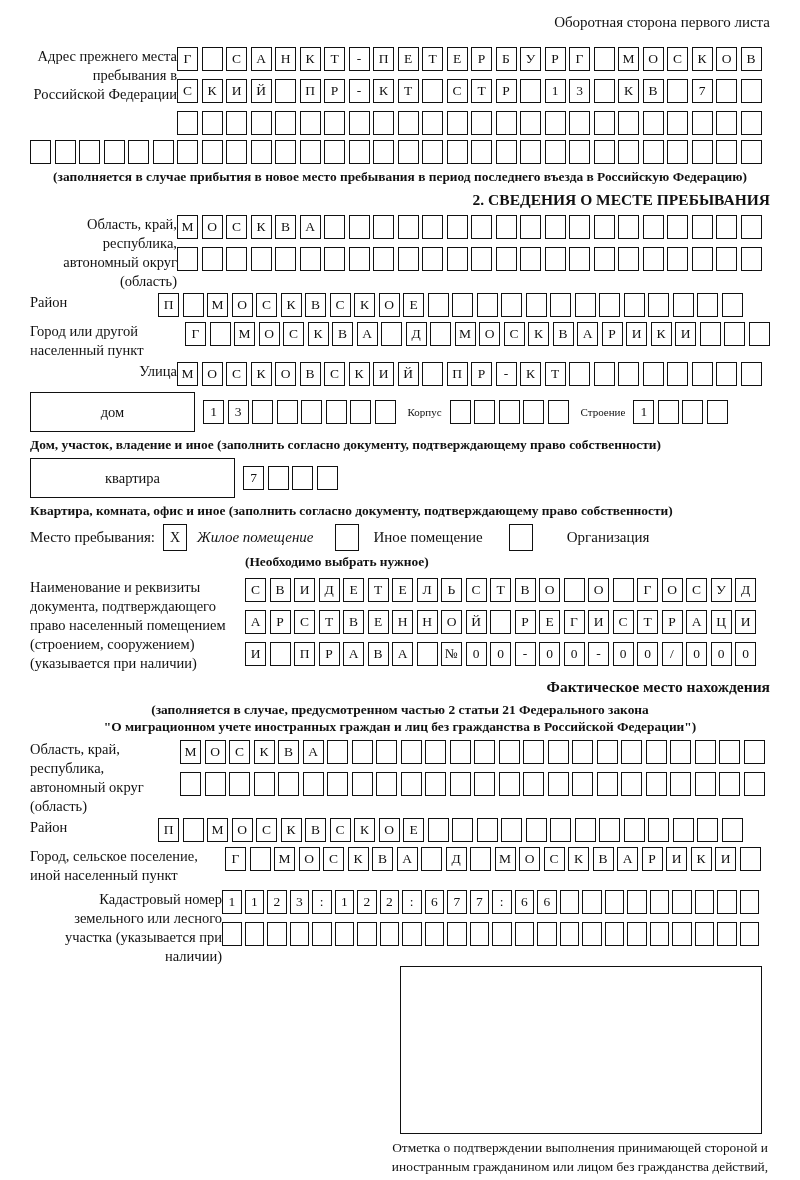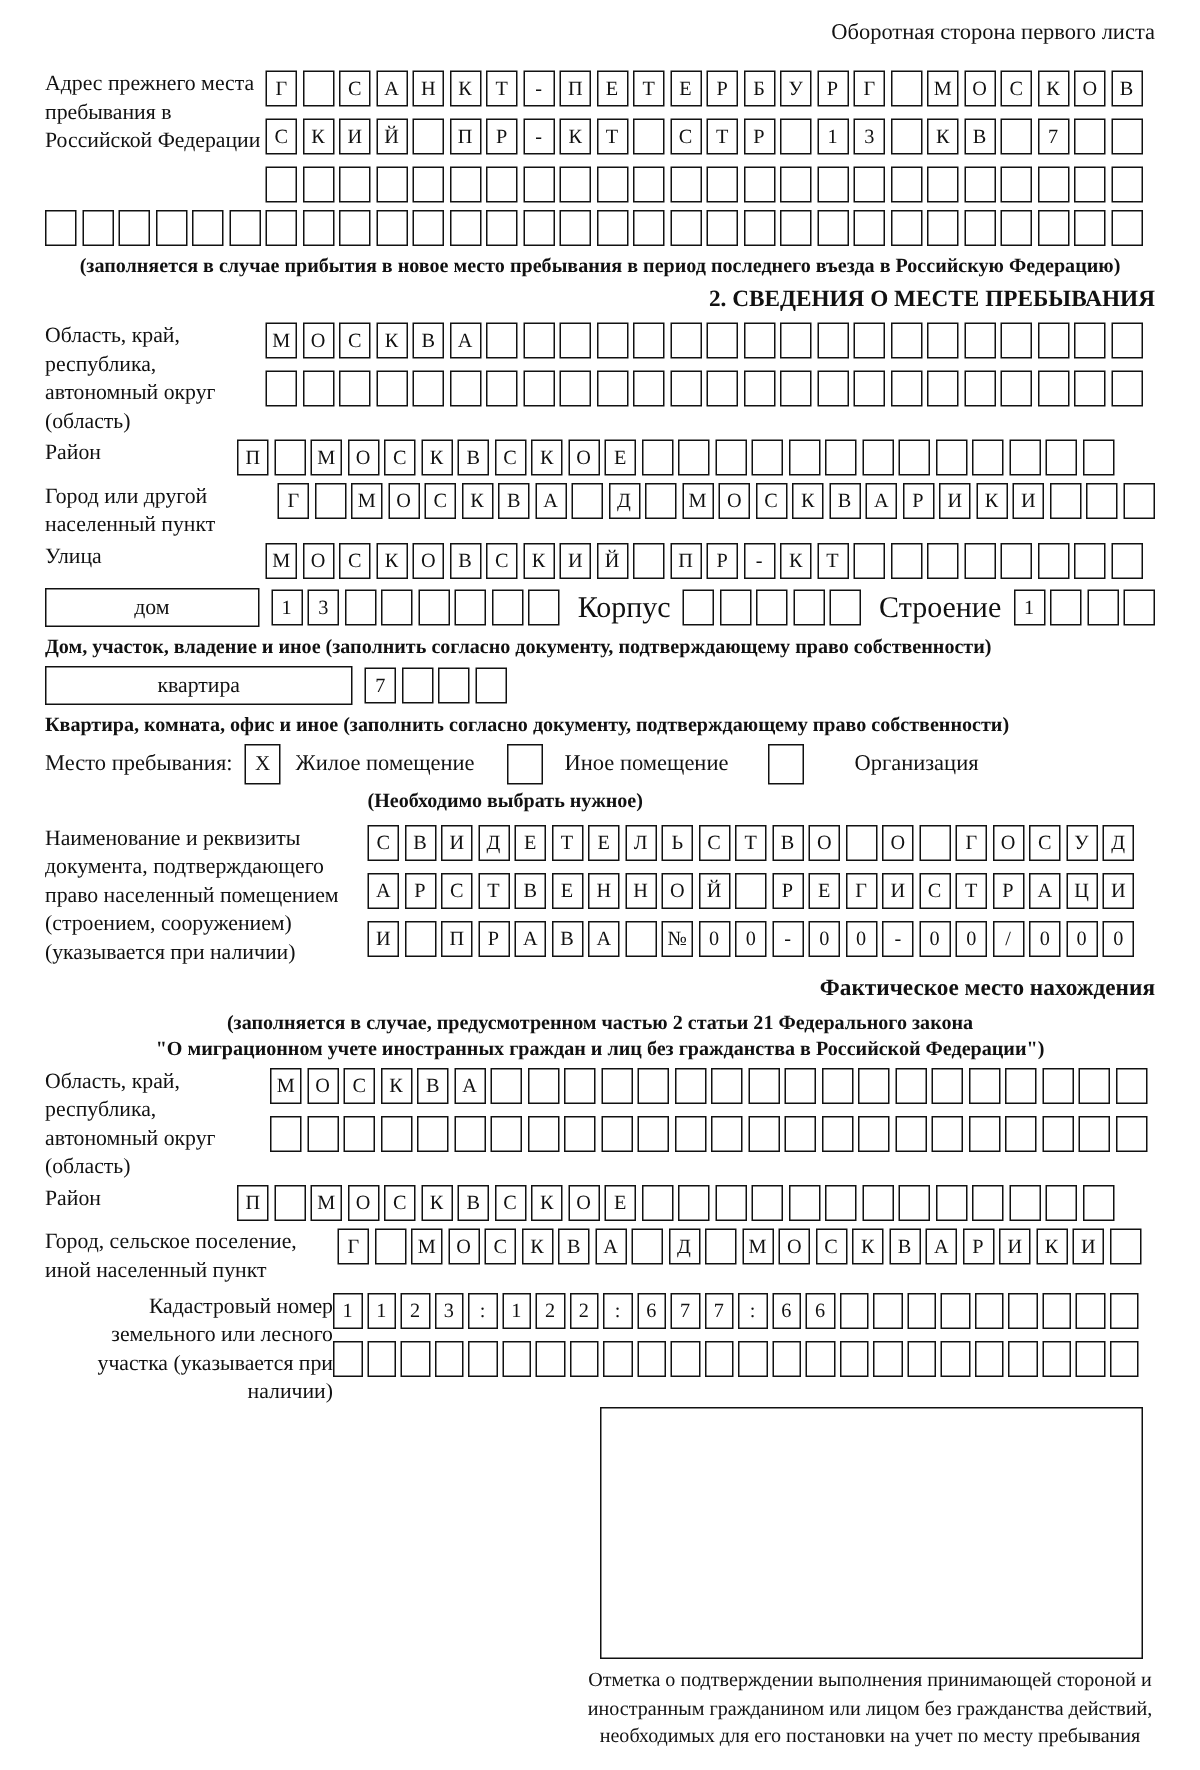--- a/index.html
+++ b/index.html
@@ -9,33 +9,33 @@
   .title-right{padding-top:14px;text-align:right;font-size:15px;margin-bottom:16px;}
   .frow{display:flex;align-items:flex-start;}
   .flabel{font-size:14.5px;line-height:19px;flex:0 0 auto;}
   .rows{display:flex;flex-direction:column;row-gap:8px;}
   .cellrow{display:flex;column-gap:3.5px;}
   .cell{width:21px;height:24px;border:1.5px solid #111;box-sizing:border-box;
         display:flex;align-items:center;justify-content:center;
         font-size:13.5px;flex:0 0 auto;background:#fff;}
   .tight{column-gap:3px;}
   .tight .cell{width:19.5px;}
-  .w147{width:147px;}
+  .w147{width:147px;text-align:right;}
   .w128{width:128px;}
   .w155{width:155px;}
   .w150{width:150px;}
   .w195{width:195px;}
   .w192{width:192px;text-align:right;}
   .w215{width:215px;}
   .note{font-size:13.4px;line-height:17px;font-weight:bold;}
   .note-center{text-align:center;}
   .sec-title{text-align:right;font-weight:bold;font-size:15.5px;line-height:19px;}
-  .widebox{border:1.5px solid #111;height:26px;box-sizing:border-box;
+  .widebox{border:1.5px solid #111;height:40px;box-sizing:border-box;
            display:flex;align-items:center;justify-content:center;font-size:14.5px;}
-  .inline-lbl{font-size:20px;line-height:26px;white-space:nowrap;text-align:center;}
+  .inline-lbl{font-size:11px;line-height:26px;white-space:nowrap;text-align:center;}
   .checkbox{width:24px;height:27px;border:1.5px solid #111;box-sizing:border-box;
             display:flex;align-items:center;justify-content:center;font-size:14px;flex:0 0 auto;}
   .stay-row{display:flex;align-items:center;font-size:15px;}
   .stamp-box{margin-left:370px;width:362px;height:168px;border:1.5px solid #111;box-sizing:border-box;}
   .stamp-note{margin-left:330px;width:440px;text-align:center;font-size:13.4px;line-height:18.5px;margin-top:5px;}
   .mb2{margin-bottom:2px;}.mb4{margin-bottom:4px;}.mb5{margin-bottom:5px;}.mb6{margin-bottom:6px;}.mb8{margin-bottom:8px;}
 </style>
 </head>
 <body>
 
@@ -347,21 +347,21 @@
         <span class="cell"></span>
         <span class="cell"></span>
         <span class="cell"></span>
       </div>
   </div>
   <div class="note mb5">Квартира, комната, офис и иное (заполнить согласно документу, подтверждающему право собственности)</div>
 
   <div class="stay-row mb2">
     <span>Место пребывания:</span>
     <span class="checkbox" style="margin-left:8px;">X</span>
-    <span style="margin-left:10px;">Жилое помещение</span>
+    <span style="margin-left:10px;font-style:italic;">Жилое помещение</span>
     <span class="checkbox" style="margin-left:22px;"></span>
     <span style="margin-left:14px;">Иное помещение</span>
     <span class="checkbox" style="margin-left:26px;"></span>
     <span style="margin-left:34px;">Организация</span>
   </div>
   <div class="note mb8" style="margin-left:215px;">(Необходимо выбрать нужное)</div>
 
   <div class="frow mb4">
     <div class="flabel w215">Наименование и реквизиты документа, подтверждающего право населенный помещением (строением, сооружением) (указывается при наличии)</div>
     <div class="rows">

